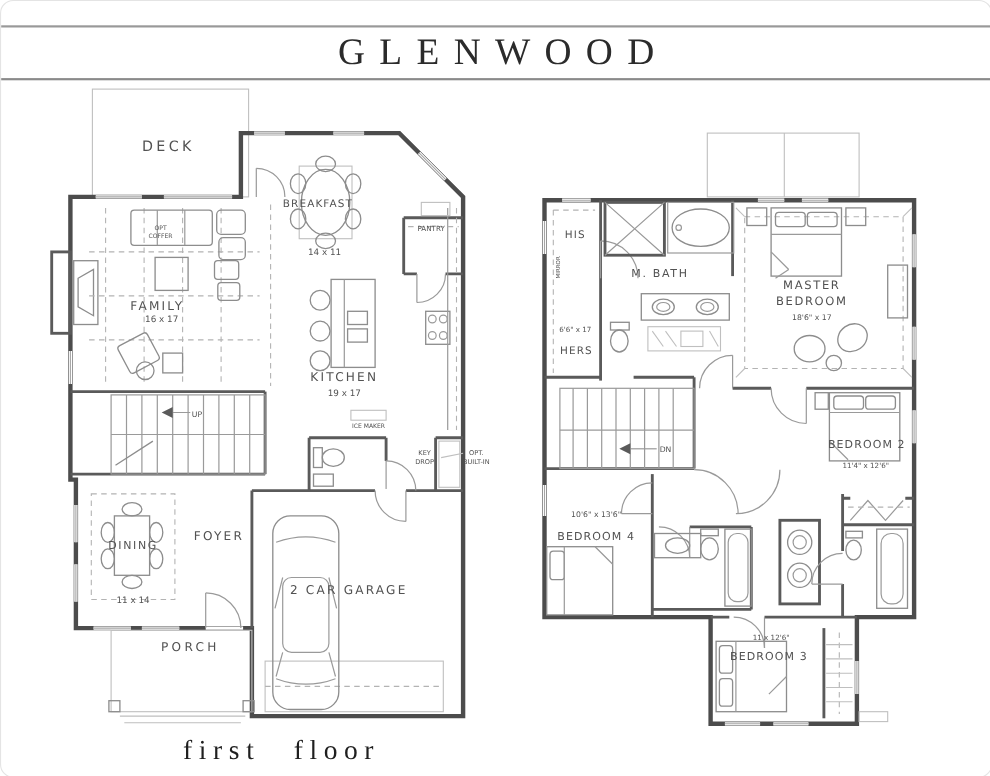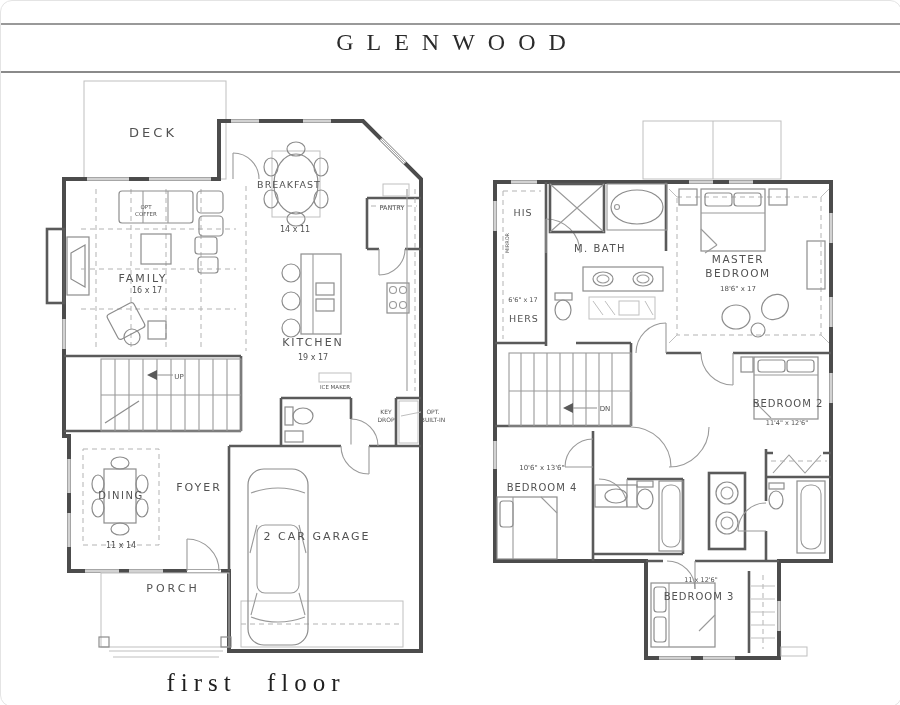--- a/index.html
+++ b/index.html
@@ -2,21 +2,21 @@
 <html><head>
 <meta charset="utf-8">
 <style>
   html,body{margin:0;padding:0;background:#ffffff;}
   .canvas{position:relative;width:900px;height:705px;background:#fff;border:1px solid #e4e4e4;
           border-radius:12px;overflow:hidden;font-family:"DejaVu Sans",sans-serif;}
   .rule{position:absolute;left:0;width:100%;height:2px;background:#999;}
   #rule-top{top:22px;}
   #rule-bottom{top:70px;background:#8a8a8a;}
   .page-title{position:absolute;top:28px;width:100%;text-align:center;
-              font-family:"Liberation Serif","DejaVu Serif",serif;font-size:24px;
+              font-family:"Liberation Serif","DejaVu Serif",serif;font-size:34px;
               letter-spacing:13px;text-indent:13px;color:#2b2b2b;}
   .caption{position:absolute;top:668px;font-family:"Liberation Serif","DejaVu Serif",serif;
            font-size:25px;letter-spacing:6px;word-spacing:18px;color:#1f1f1f;text-align:center;}
   #caption-first{left:120px;width:270px;text-align:center;}
   #caption-second{left:535px;width:280px;}
   svg.plan{position:absolute;top:0;left:0;}
   svg text{font-family:"DejaVu Sans",sans-serif;fill:#525252;text-anchor:middle;}
   .wall{stroke:#4c4c4c;stroke-width:4;fill:none;stroke-linejoin:miter;}
   .wmed{stroke:#5a5a5a;stroke-width:2.6;fill:none;}
   .thin{stroke:#9a9a9a;stroke-width:1.1;fill:none;}

